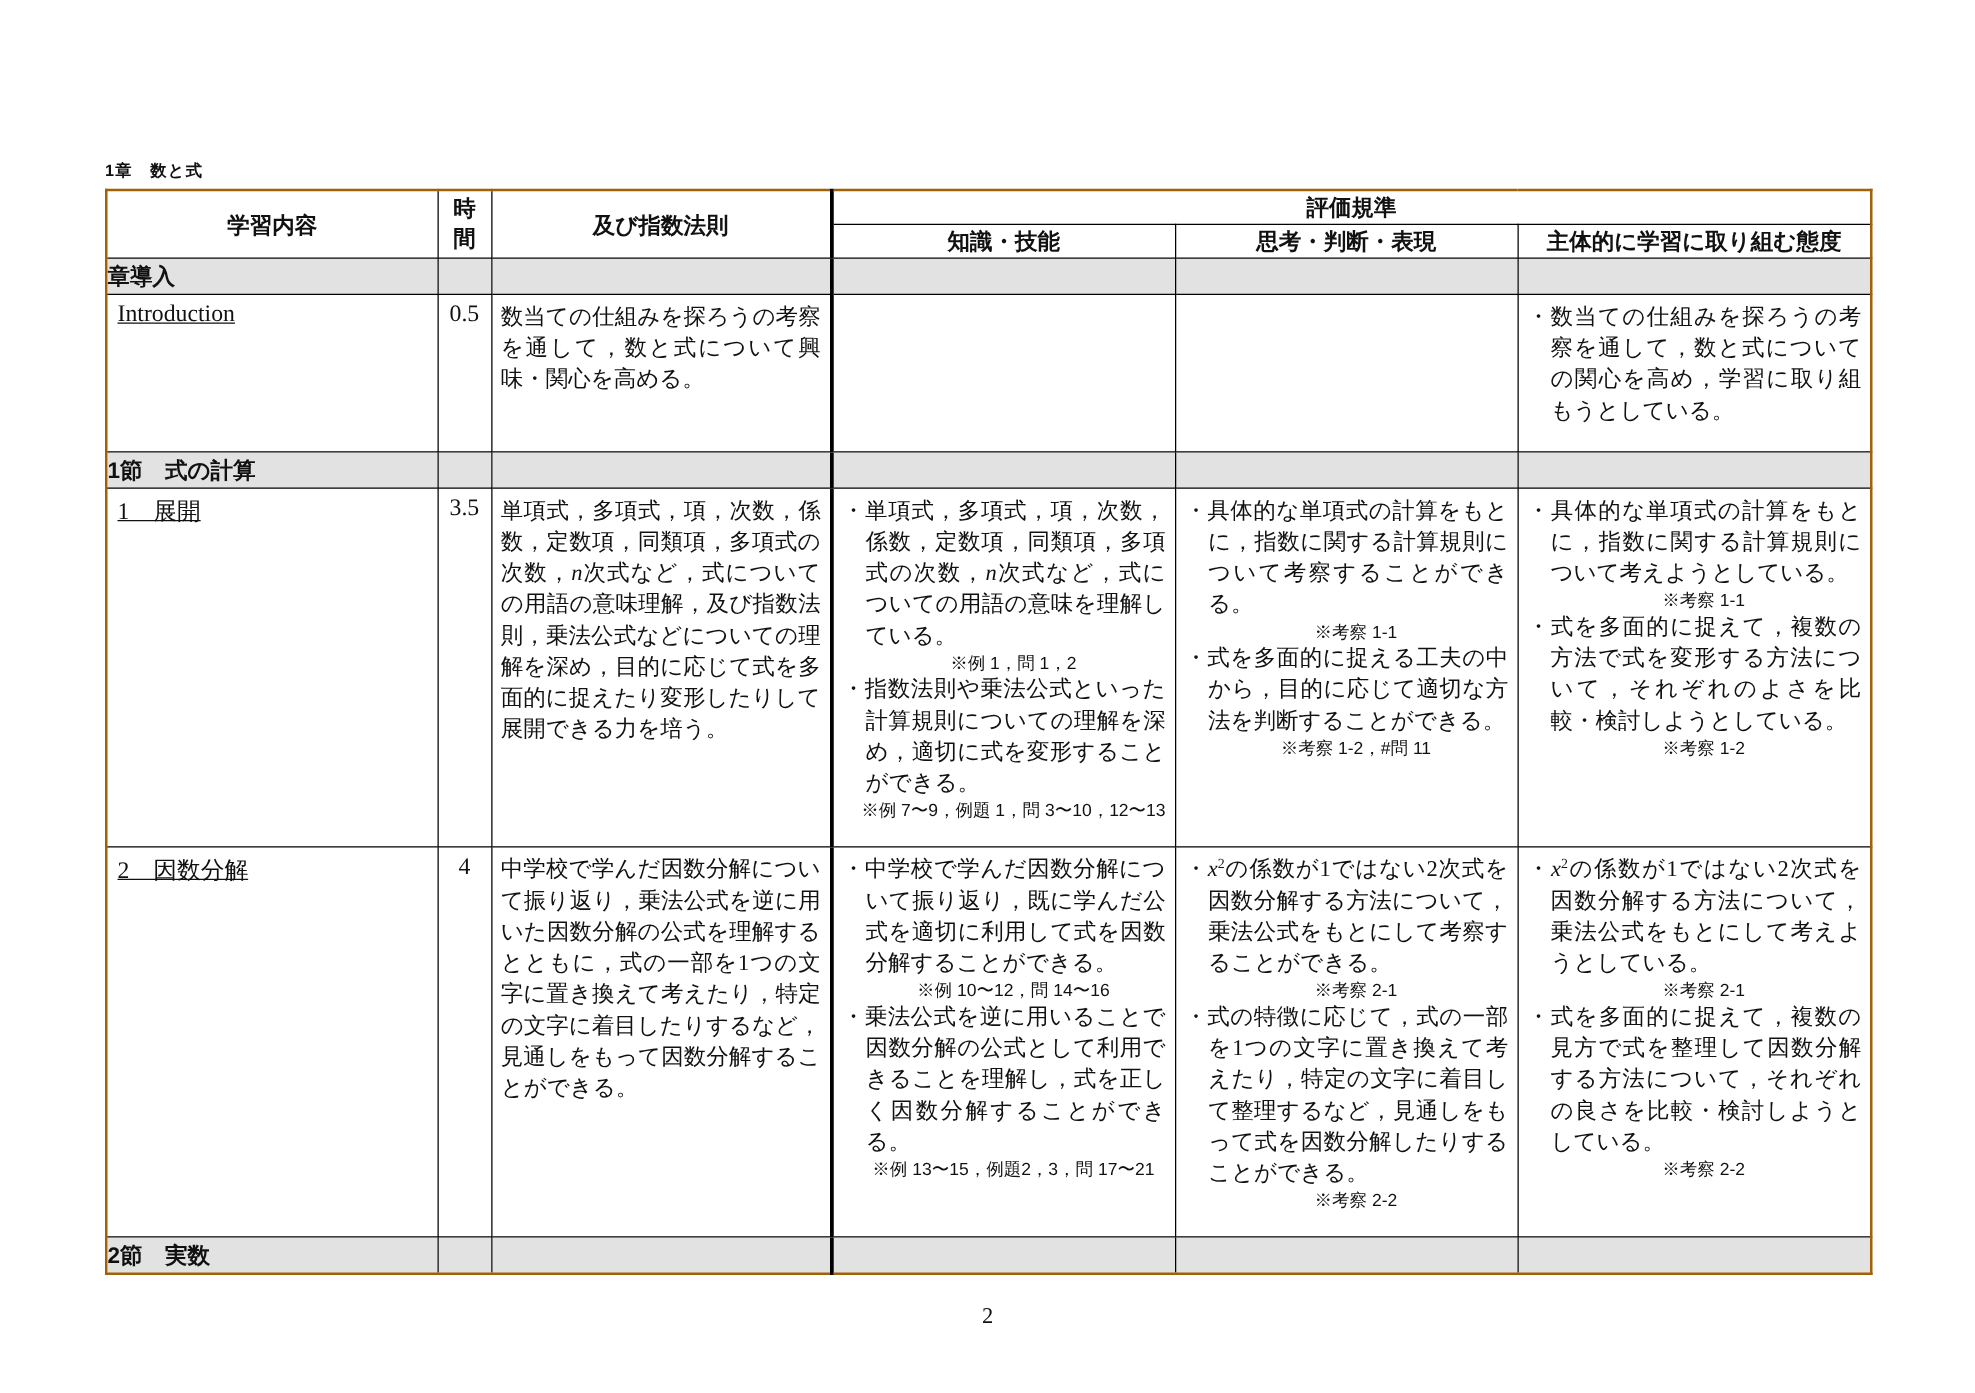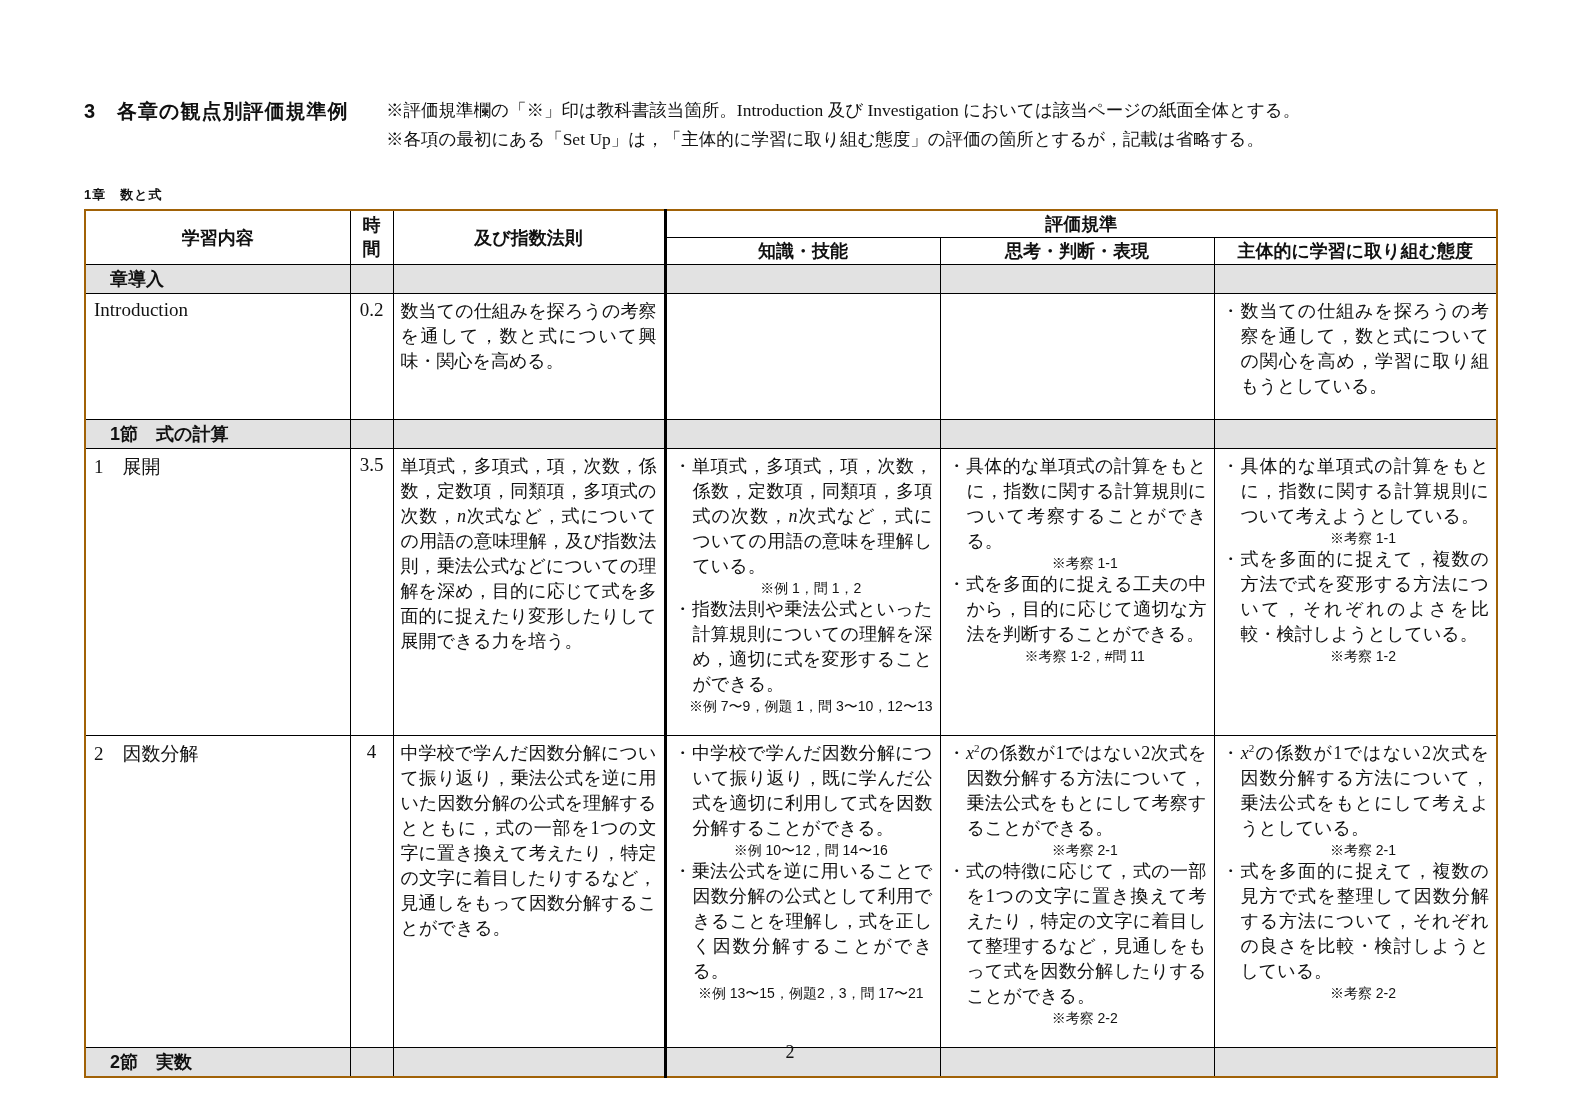--- a/index.html
+++ b/index.html
@@ -77,28 +77,29 @@
   tbody tr:nth-child(3) { height: 27px; }
   tbody tr:nth-child(4) { height: 276px; }
   tbody tr:nth-child(5) { height: 288px; }
   tbody tr:nth-child(6) { height: 27px; }
 
   tr.section-row td { background: #e2e2e2; }
   td.section-label {
     font-family: "Liberation Sans", sans-serif;
     font-weight: bold;
     font-size: 18px;
-    padding: 2px 24px;
+    padding: 2px 0;
     vertical-align: middle;
     white-space: nowrap;
   }
 
   td.content-cell {
     font-size: 19px;
     padding: 5px 8px;
+    text-decoration: underline;
   }
   td.hours-cell {
     font-size: 19px;
     text-align: center;
     padding: 5px 1px;
   }
   td.aim-cell, td.list-cell {
     font-size: 18px;
     line-height: 25px;
     padding: 5px 7px 20px 7px;
@@ -128,27 +129,20 @@
     text-align: center;
     font-size: 18px;
     font-family: "Liberation Serif", serif;
   }
 </style>
 </head>
 <body>
 
 <div class="page-inner">
 
-  <div class="doc-header">
-    <div class="doc-title">3　各章の観点別評価規準例</div>
-    <div class="doc-notes">
-      <div>※評価規準欄の「※」印は教科書該当箇所。Introduction 及び Investigation においては該当ページの紙面全体とする。</div>
-      <div>※各項の最初にある「Set Up」は，「主体的に学習に取り組む態度」の評価の箇所とするが，記載は省略する。</div>
-    </div>
-  </div>
 
   <div class="chapter-title">1章　数と式</div>
 
   <table class="eval-table">
     <colgroup>
       <col style="width:265px">
       <col style="width:43px">
       <col style="width:272px">
       <col style="width:275px">
       <col style="width:274px">
@@ -171,21 +165,21 @@
         <tr class="section-row">
           <td class="section-label">章導入</td>
           <td></td>
           <td></td>
           <td class="thick-left"></td>
           <td></td>
           <td></td>
         </tr>
         <tr>
           <td class="content-cell">Introduction</td>
-          <td class="hours-cell">0.2</td>
+          <td class="hours-cell">0.5</td>
           <td class="aim-cell">数当ての仕組みを探ろうの考察を通して，数と式について興味・関心を高める。</td>
           <td class="list-cell thick-left"></td>
           <td class="list-cell"></td>
           <td class="list-cell">
             <div class="bullet-item">
               <div class="bullet-text">・数当ての仕組みを探ろうの考察を通して，数と式についての関心を高め，学習に取り組もうとしている。</div>
             </div>
           </td>
         </tr>
         <tr class="section-row">

